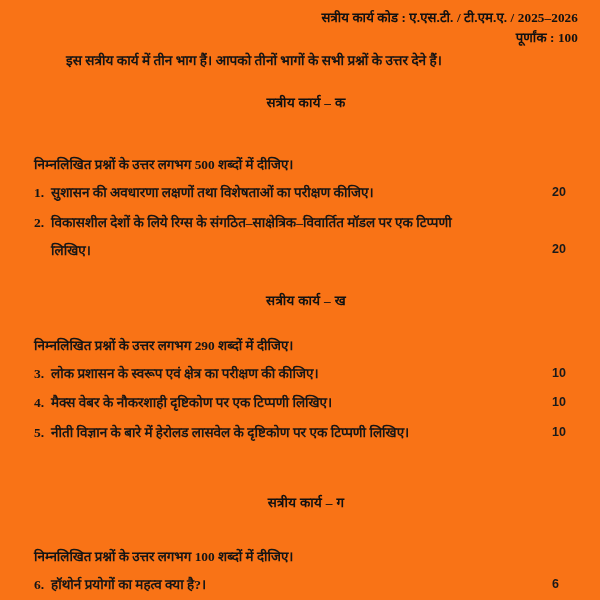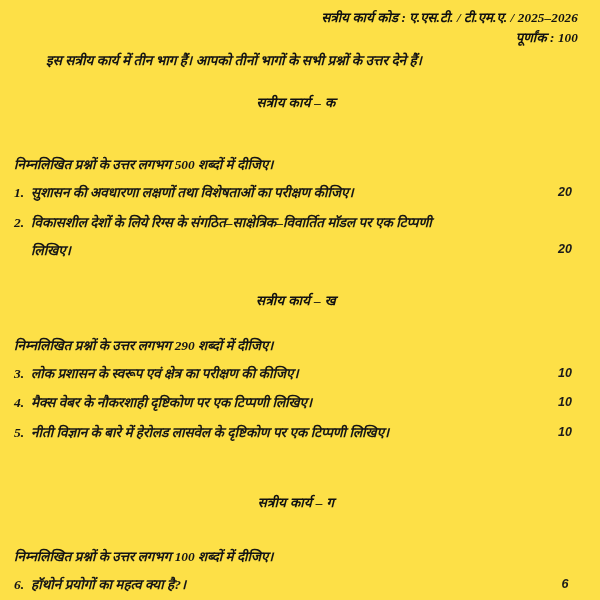--- a/index.html
+++ b/index.html
@@ -13,23 +13,22 @@
     background: #ffffff;
     font-family: "Liberation Serif", "DejaVu Serif", serif;
     color: #1b1b1b;
   }
 
   .page {
     position: relative;
     width: 600px;
     height: 600px;
     box-sizing: border-box;
-    padding: 8px 22px 0 14px;
-    background: #fde047;
-    font-style: italic;
+    padding: 8px 22px 0 34px;
+    background: #f97316;
   }
 
   
   .header {
     text-align: right;
     font-weight: bold;
     font-size: 13.2px;
     line-height: 1.55;
     letter-spacing: 0.1px;
     color: #111;
@@ -106,21 +105,21 @@
   .qbody {
     flex: 1 1 auto;
   }
   .qbody .cont {
     display: block;
     margin-top: 8px;
   }
   .qmarks {
     flex: 0 0 auto;
     width: 26px;
-    text-align: center;
+    text-align: left;
     font-weight: bold;
     font-size: 12.5px;
     color: #1a1a1a;
     font-family: "Liberation Sans", sans-serif;
   }
   .qmarks-lower {
     position: relative;
     top: 27px;
   }
 </style>

